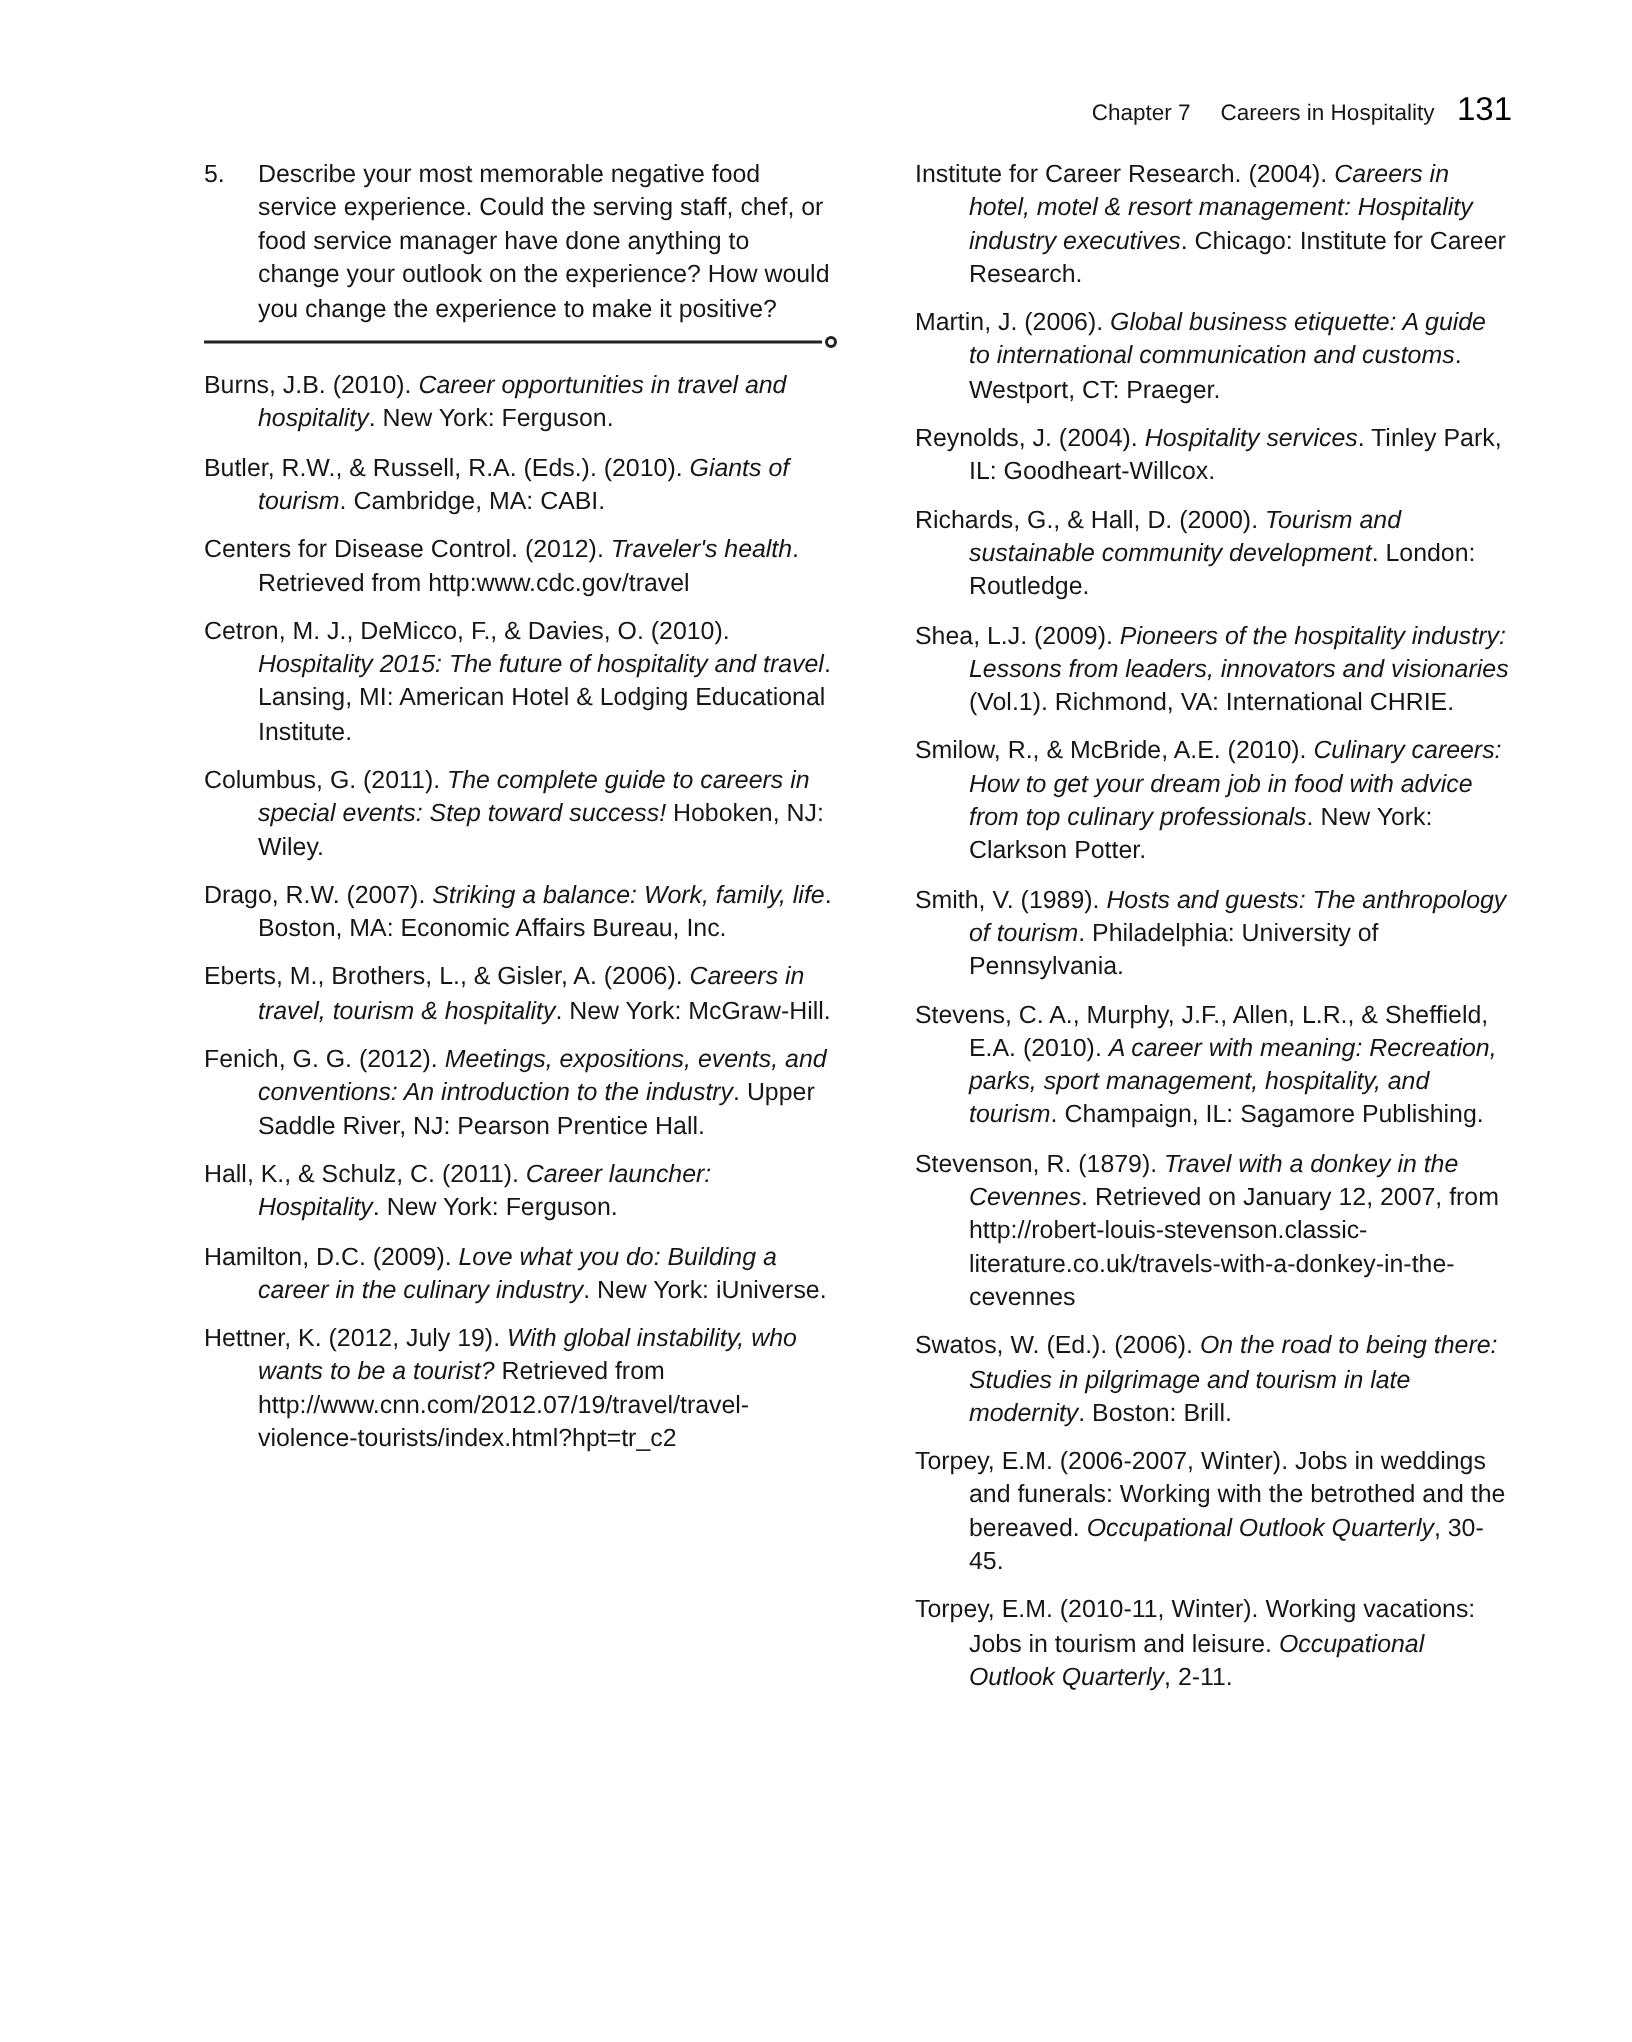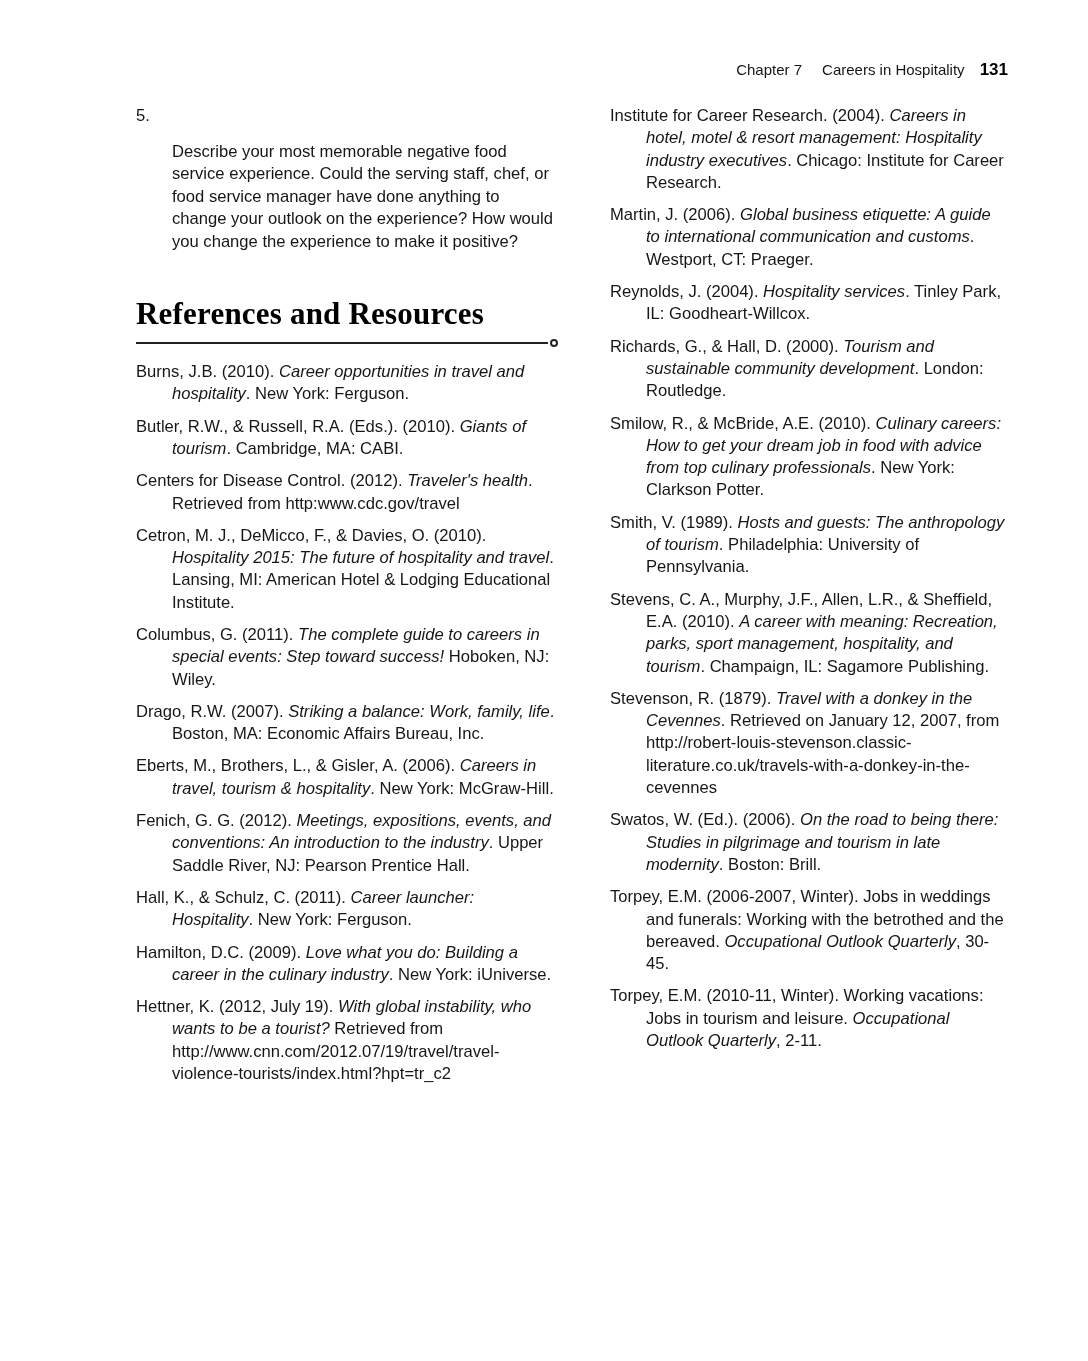--- a/index.html
+++ b/index.html
@@ -24,40 +24,40 @@
     right: 80px;
     display: flex;
     align-items: baseline;
     font-size: 15px;
     color: #161616;
     white-space: nowrap;
     text-align: right;
   }
   .chapter-label { margin-right: 20px; }
   .header-title  { margin-right: 15px; }
-  .page-number   { font-weight: bold; font-size: 17px; color: #000; }
+  .page-number   { font-weight: normal; font-size: 22px; color: #000; }
 
   .columns {
     position: absolute;
     top: 105px;
     left: 136px;
     width: 872px;
     display: flex;
     align-items: flex-start;
   }
   .col-left  { width: 422px; flex: none; }
   .col-right { flex: 1; margin-left: 52px; }
 
   .question-item {
     display: flex;
     font-size: 16.6px;
     line-height: 22.4px;
   }
   .q-num  { width: 36px; flex: none; }
-  .q-text { flex: 1; margin-top: 36px; }
+  .q-text { flex: 1; }
 
   .section-heading {
     font-family: "Liberation Serif", serif;
     font-size: 31px;
     font-weight: bold;
     color: #000;
     letter-spacing: 0.2px;
     margin-top: 43px;
   }
   .heading-rule {
@@ -105,21 +105,20 @@
 
   <div class="columns">
 
     <div class="col-left">
 
       <div class="question-item">
         <span class="q-num">5.</span>
         <span class="q-text">Describe your most memorable negative food service experience. Could the serving staff, chef, or food service manager have done anything to change your outlook on the experience? How would you change the experience to make it positive?</span>
       </div>
 
-      <h1 class="section-heading">References and Resources</h1>
 
       <div class="heading-rule">
         <span class="rule-line"></span>
         <span class="rule-circle"></span>
       </div>
 
       <div class="ref-list" id="refs-left">
           <p class="ref"><span>Burns, J.B. (2010). </span><span class="it">Career opportunities in travel and hospitality</span><span>. New York: Ferguson.</span></p>
           <p class="ref"><span>Butler, R.W., &amp; Russell, R.A. (Eds.). (2010). </span><span class="it">Giants of tourism</span><span>. Cambridge, MA: CABI.</span></p>
           <p class="ref"><span>Centers for Disease Control. (2012). </span><span class="it">Traveler's health</span><span>. Retrieved from http:www.cdc.gov/travel</span></p>
@@ -134,20 +133,21 @@
         </div>
 
     </div>
 
     <div class="col-right">
       <div class="ref-list" id="refs-right">
           <p class="ref"><span>Institute for Career Research. (2004). </span><span class="it">Careers in hotel, motel &amp; resort management: Hospitality industry executives</span><span>. Chicago: Institute for Career Research.</span></p>
           <p class="ref"><span>Martin, J. (2006). </span><span class="it">Global business etiquette: A guide to international communication and customs</span><span>. Westport, CT: Praeger.</span></p>
           <p class="ref"><span>Reynolds, J. (2004). </span><span class="it">Hospitality services</span><span>. Tinley Park, IL: Goodheart-Willcox.</span></p>
           <p class="ref"><span>Richards, G., &amp; Hall, D. (2000). </span><span class="it">Tourism and sustainable community development</span><span>. London: Routledge.</span></p>
+          <p class="ref"><span>Shea, L.J. (2009). </span><span class="it">Pioneers of the hospitality industry: Lessons from leaders, innovators and visionaries</span><span> (Vol.1). Richmond, VA: International CHRIE.</span></p>
           <p class="ref"><span>Smilow, R., &amp; McBride, A.E. (2010). </span><span class="it">Culinary careers: How to get your dream job in food with advice from top culinary professionals</span><span>. New York: Clarkson Potter.</span></p>
           <p class="ref"><span>Smith, V. (1989). </span><span class="it">Hosts and guests: The anthropology of tourism</span><span>. Philadelphia: University of Pennsylvania.</span></p>
           <p class="ref"><span>Stevens, C. A., Murphy, J.F., Allen, L.R., &amp; Sheffield, E.A. (2010). </span><span class="it">A career with meaning: Recreation, parks, sport management, hospitality, and tourism</span><span>. Champaign, IL: Sagamore Publishing.</span></p>
           <p class="ref"><span>Stevenson, R. (1879). </span><span class="it">Travel with a donkey in the Cevennes</span><span>. Retrieved on January 12, 2007, from http://robert-louis-stevenson.classic-literature.co.uk/travels-with-a-donkey-in-the-cevennes</span></p>
           <p class="ref"><span>Swatos, W. (Ed.). (2006). </span><span class="it">On the road to being there: Studies in pilgrimage and tourism in late modernity</span><span>. Boston: Brill.</span></p>
           <p class="ref"><span>Torpey, E.M. (2006-2007, Winter). Jobs in weddings and funerals: Working with the betrothed and the bereaved. </span><span class="it">Occupational Outlook Quarterly</span><span>, 30-45.</span></p>
           <p class="ref"><span>Torpey, E.M. (2010-11, Winter). Working vacations: Jobs in tourism and leisure. </span><span class="it">Occupational Outlook Quarterly</span><span>, 2-11.</span></p>
         </div>
     </div>
 

